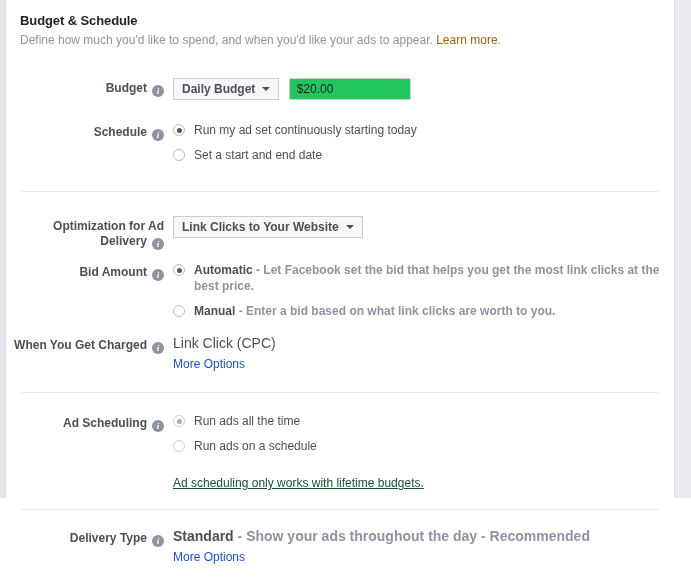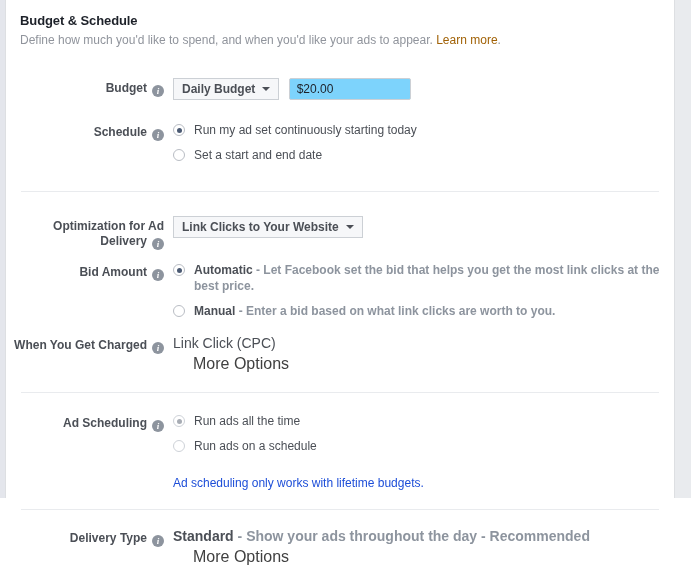--- a/index.html
+++ b/index.html
@@ -139,21 +139,21 @@
   }
 
   
   .textinput {
     display: inline-block;
     box-sizing: border-box;
     height: 22px;
     width: 122px;
     margin-left: 6px;
     padding: 0 7px;
-    background: #7dd3fc;
+    background: #22c55e;
     border: 1px solid #ccd0d5;
     border-radius: 2px;
     font-family: "Liberation Sans", sans-serif;
     font-size: 12px;
     color: #1d2129;
     line-height: 20px;
     vertical-align: top;
     outline: none;
   }
   .helper {
@@ -206,31 +206,31 @@
   .radio-label .muted  { font-weight: bold; color: #8d949e; }
 
   .plaintext {
     font-size: 14px;
     line-height: 16px;
     color: #4b4f56;
   }
   .note {
     margin-top: 21px;
     font-size: 12px;
-    color: #1d4ed8;
-    line-height: 16px;
+    color: #14532d;
+    line-height: 16px;
+    text-decoration: underline;
   }
   .morelink {
     display: inline-block;
     margin-top: 5px;
-    font-size: 16px;
-    color: #404040;
+    font-size: 12px;
+    color: #1d4ed8;
     text-decoration: none;
     line-height: 16px;
-    margin-left: 20px;
   }
   .strong-inline { font-weight: bold; color: #4b4f56; }
   .muted-inline  { font-weight: bold; color: #8d949e; }
 
   hr.sep {
     border: 0;
     border-top: 1px solid #e9ebee;
     margin: 0 15px 0 15px;
     height: 0;
   }

